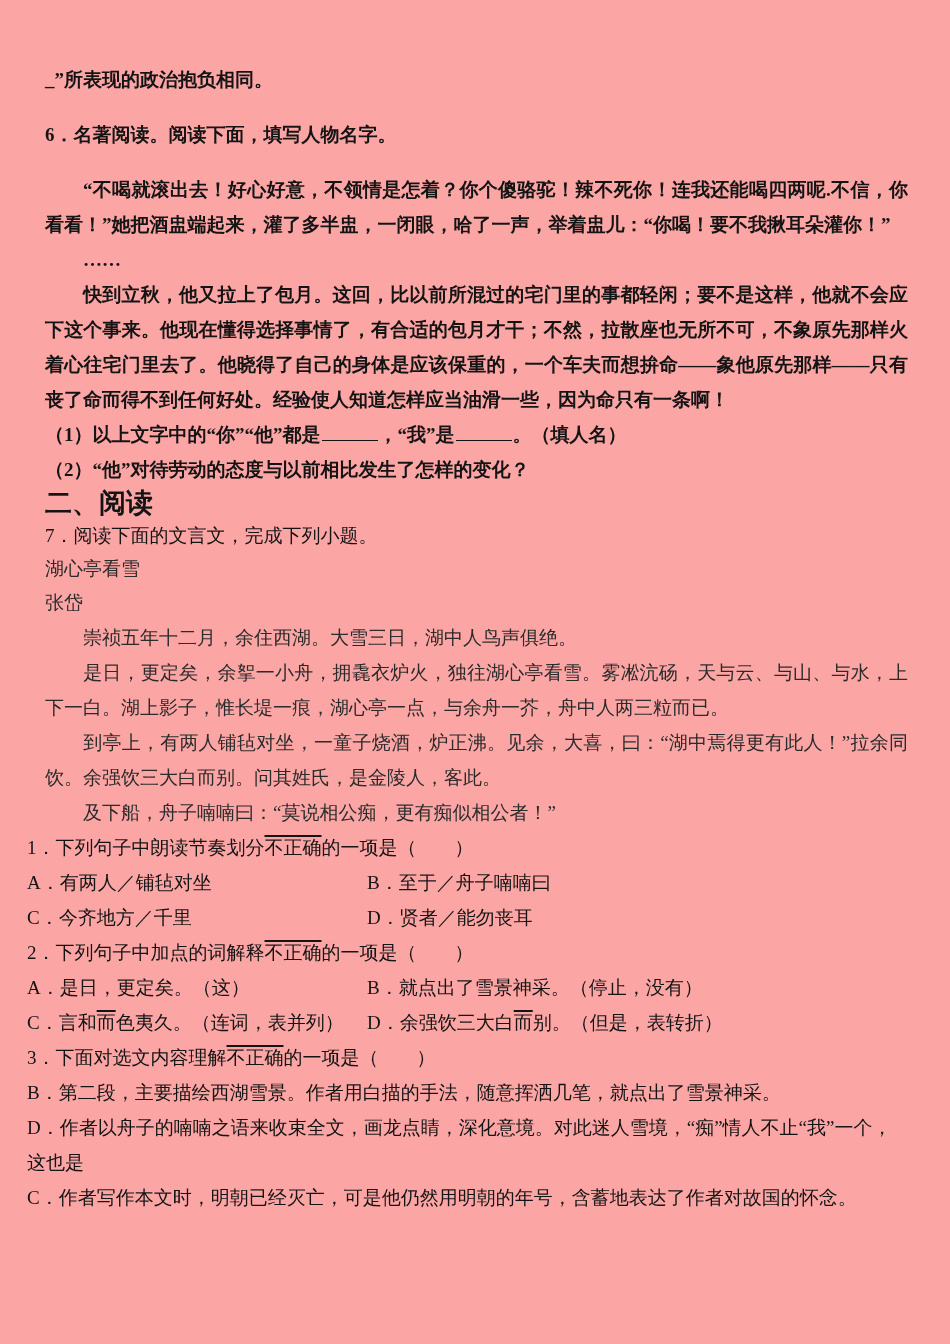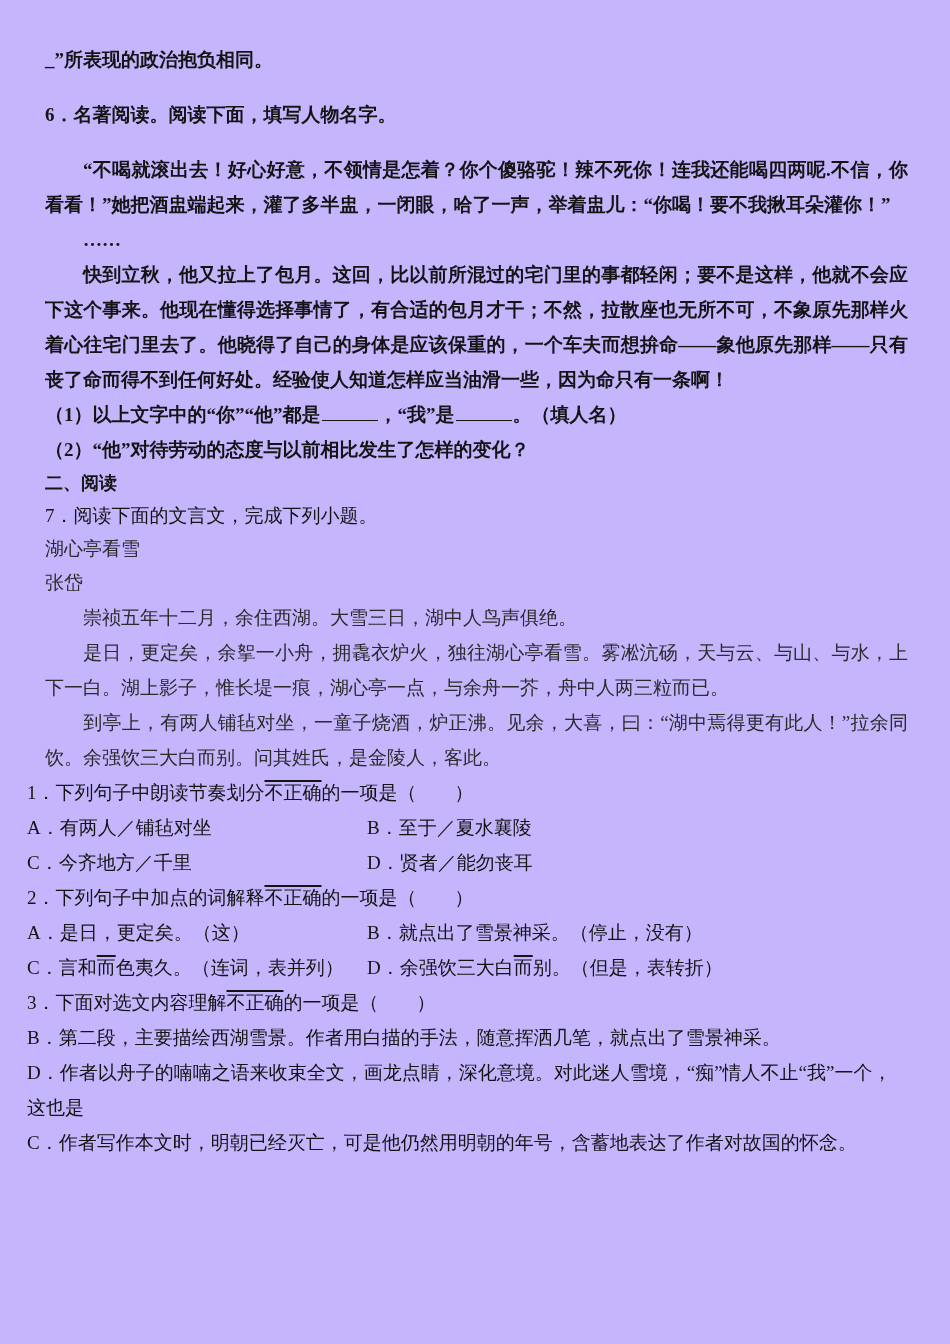--- a/index.html
+++ b/index.html
@@ -1,30 +1,30 @@
 <!DOCTYPE html>
 <html><head>
 <meta charset="utf-8">
 <style>
   html,body{margin:0;padding:0;background:#ffffff;}
   .page{
     width:950px;height:1344px;box-sizing:border-box;
-    background:#c4b5fd;color:#141414;
-    padding:42px 42px 0 45px;
+    background:#fca5a5;color:#141414;
+    padding:62px 42px 0 45px;
     font-family:"Liberation Serif","DejaVu Serif",serif;
     font-size:19px;line-height:35px;
     overflow:hidden;
   }
   .line{margin:0;}
   .b{font-weight:bold;}
   .gap6{margin-top:20px;}
   .excerpt{ text-align:justify; font-weight:bold; }
   .excerpt .ind{display:inline-block;width:2em;}
   .ind2{text-indent:2em;}
-  .section-heading{font-weight:bold;font-size:18px;line-height:33px;}
+  .section-heading{font-weight:bold;font-size:27px;line-height:33px;}
   .q7line{line-height:32px;}
   .kaiti{color:#2b2b2b;line-height:34px;}
   .kaiti-p{color:#2b2b2b;line-height:35px;text-align:justify;font-family:Liberation Serif, serif;}
   .sub{margin-left:-18px;}
   .opt-row{display:flex;margin-left:-18px;justify-content:center;}
   .opt-left{width:340px;flex:0 0 340px;}
   .opt-right{flex:1;}
   .ov{text-decoration:overline;text-decoration-thickness:1.5px;}
   .blank{
     display:inline-block;width:56px;height:1em;
@@ -55,26 +55,27 @@
   <p class="line section-heading">二、阅读</p>
 
   <p class="line q7line"><span>7．</span><span>阅读下面的文言文，完成下列小题。</span></p>
 
   <p class="line kaiti">湖心亭看雪</p>
   <p class="line kaiti">张岱</p>
 
   <p class="line kaiti-p ind2">崇祯五年十二月，余住西湖。大雪三日，湖中人鸟声俱绝。</p>
   <p class="line kaiti-p"><span class="ind" style="display:inline-block;width:2em;"></span><span>是日，更定矣，余挐一小舟，拥毳衣炉火，独往湖心亭看雪。雾凇沆砀，天与云、与山、与水，上下一白。湖上影子，惟长堤一痕，湖心亭一点，与余舟一芥，舟中人两三粒而已。</span></p>
   <p class="line kaiti-p"><span class="ind" style="display:inline-block;width:2em;"></span><span>到亭上，有两人铺毡对坐，一童子烧酒，炉正沸。见余，大喜，曰：“湖中焉得更有此人！”拉余同饮。余强饮三大白而别。问其姓氏，是金陵人，客此。</span></p>
+  <p class="line kaiti-p ind2">及下船，舟子喃喃曰：“莫说相公痴，更有痴似相公者！”</p>
 
   <p class="line sub"><span>1．</span><span>下列句子中朗读节奏划分</span><span class="ov">不正确</span><span>的一项是（　　）</span></p>
 
   <div class="opt-row">
     <span class="opt-left"><span>A．</span><span>有两人／铺毡对坐</span></span>
-    <span class="opt-right"><span>B．</span><span>至于／夏水襄陵</span></span>
+    <span class="opt-right"><span>B．</span><span>至于／舟子喃喃曰</span></span>
   </div>
   <div class="opt-row">
     <span class="opt-left"><span>C．</span><span>今齐地方／千里</span></span>
     <span class="opt-right"><span>D．</span><span>贤者／能勿丧耳</span></span>
   </div>
 
   <p class="line sub"><span>2．</span><span>下列句子中加点的词解释</span><span class="ov">不正确</span><span>的一项是（　　）</span></p>
 
   <div class="opt-row">
     <span class="opt-left"><span>A．</span><span>是日，更定矣。（这）</span><span class="ov"></span><span></span></span>

